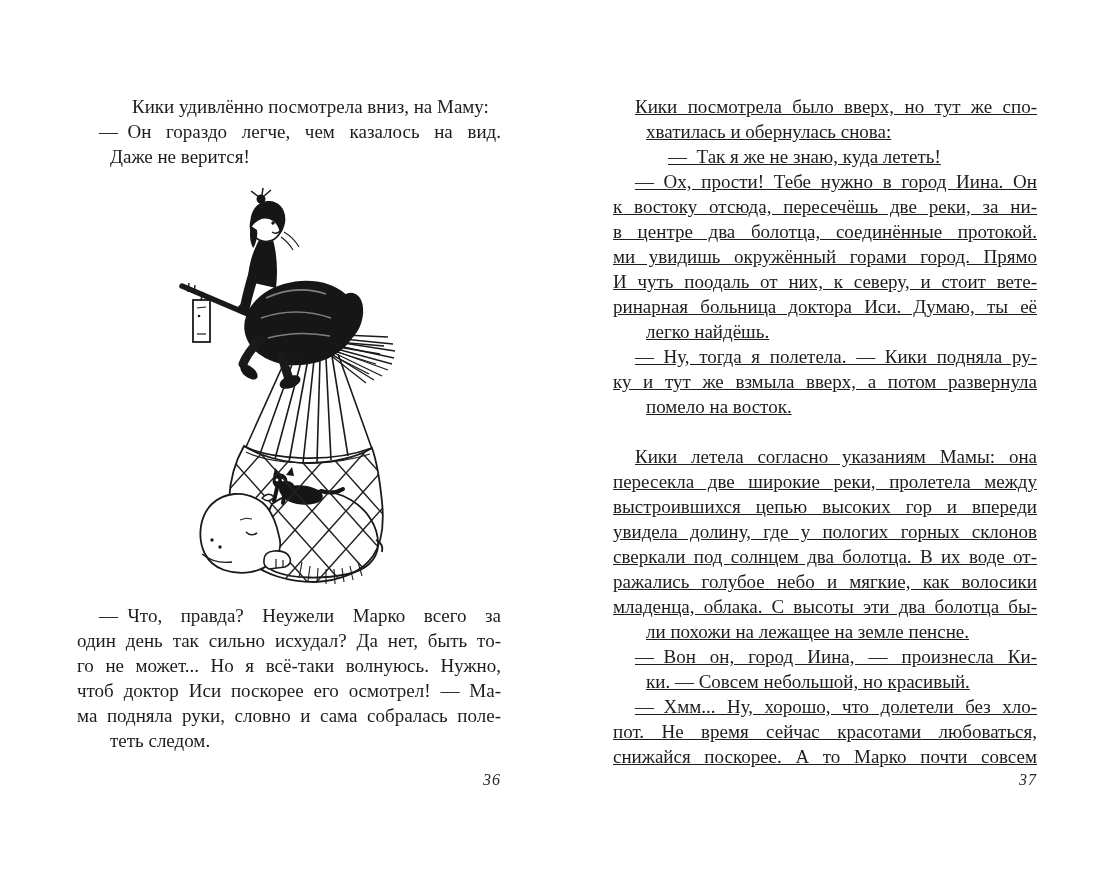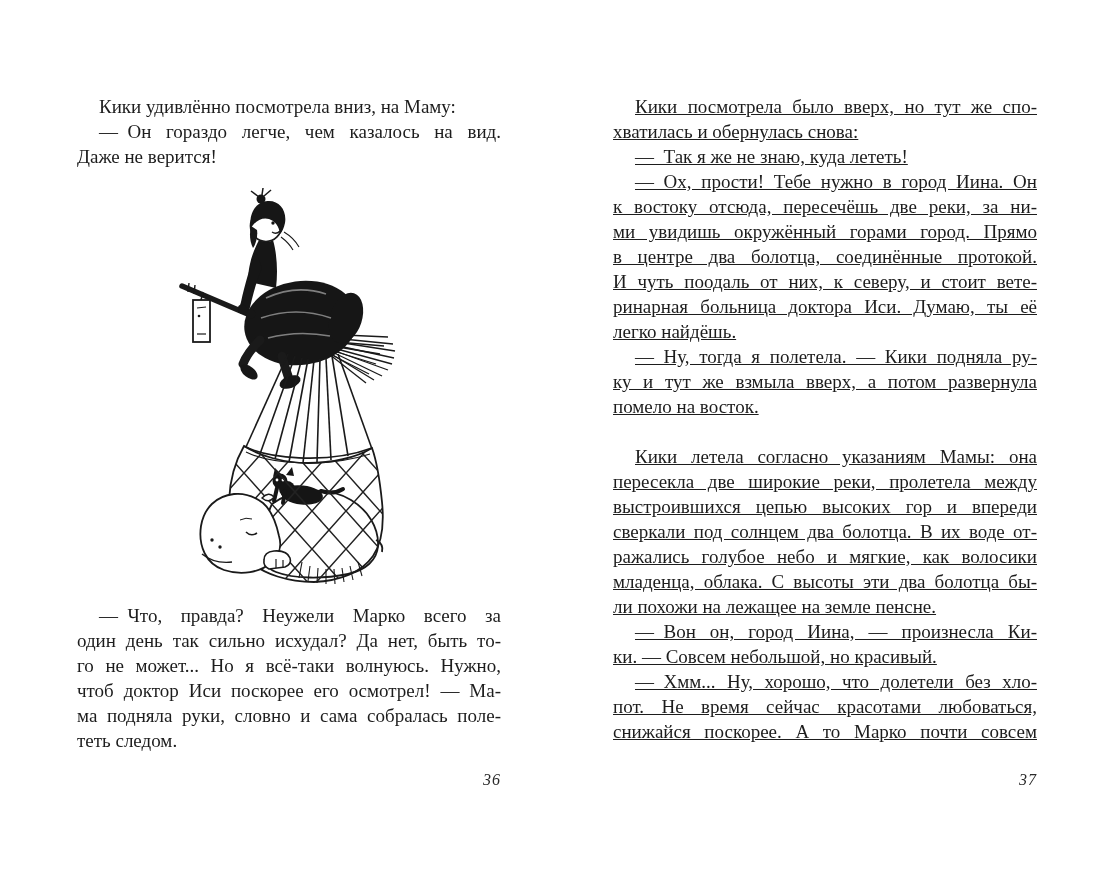--- a/index.html
+++ b/index.html
@@ -5,21 +5,21 @@
   html,body{margin:0;padding:0;}
   body{
     width:1100px;height:873px;position:relative;overflow:hidden;
     background:#ffffff;
     font-family:"Liberation Serif","DejaVu Serif",serif;
     color:#1d1d1d;
   }
   .col{position:absolute;width:424px;font-size:19px;line-height:25px;}
   .line{width:100%;}
   .line.just{text-align:justify;text-align-last:justify;}
-  .line.left{text-align:left;text-align-last:left;}
+  .line.left{text-align:left;text-align-last:left;margin-left:33px;}
   .line.indent{text-indent:22px;}
   .para-gap{height:25px;}
   #left-top{left:77px;top:94px;}
   #left-bottom{left:77px;top:603px;}
   #right-col{left:613px;top:94px;text-decoration:underline;}
   .pagenum{
     position:absolute;top:771px;width:424px;text-align:right;
     font-style:italic;font-size:16px;color:#2b2b2b;letter-spacing:1px;
   }
   #pagenum-left{left:77px;}
@@ -184,36 +184,37 @@
     <div class="para">
       <div class="line just indent">Кики посмотрела было вверх, но тут же спо-</div>
       <div class="line left">хватилась и обернулась снова:</div>
     </div>
     <div class="para">
       <div class="line left indent">— Так я же не знаю, куда лететь!</div>
     </div>
     <div class="para">
       <div class="line just indent">— Ох, прости! Тебе нужно в город Иина. Он</div>
       <div class="line just">к востоку отсюда, пересечёшь две реки, за ни-</div>
+      <div class="line just">в центре два болотца, соединённые протокой.</div>
       <div class="line just">ми увидишь окружённый горами город. Прямо</div>
-      <div class="line just">в центре два болотца, соединённые протокой.</div>
       <div class="line just">И чуть поодаль от них, к северу, и стоит вете-</div>
       <div class="line just">ринарная больница доктора Иси. Думаю, ты её</div>
       <div class="line left">легко найдёшь.</div>
     </div>
     <div class="para">
       <div class="line just indent">— Ну, тогда я полетела. — Кики подняла ру-</div>
       <div class="line just">ку и тут же взмыла вверх, а потом развернула</div>
       <div class="line left">помело на восток.</div>
     </div>
     <div class="para-gap"></div>
     <div class="para">
       <div class="line just indent">Кики летела согласно указаниям Мамы: она</div>
       <div class="line just">пересекла две широкие реки, пролетела между</div>
       <div class="line just">выстроившихся цепью высоких гор и впереди</div>
+      <div class="line just">увидела долину, где у пологих горных склонов</div>
       <div class="line just">сверкали под солнцем два болотца. В их воде от-</div>
       <div class="line just">ражались голубое небо и мягкие, как волосики</div>
       <div class="line just">младенца, облака. С высоты эти два болотца бы-</div>
       <div class="line left">ли похожи на лежащее на земле пенсне.</div>
     </div>
     <div class="para">
       <div class="line just indent">— Вон он, город Иина, — произнесла Ки-</div>
       <div class="line left">ки. — Совсем небольшой, но красивый.</div>
     </div>
     <div class="para">

